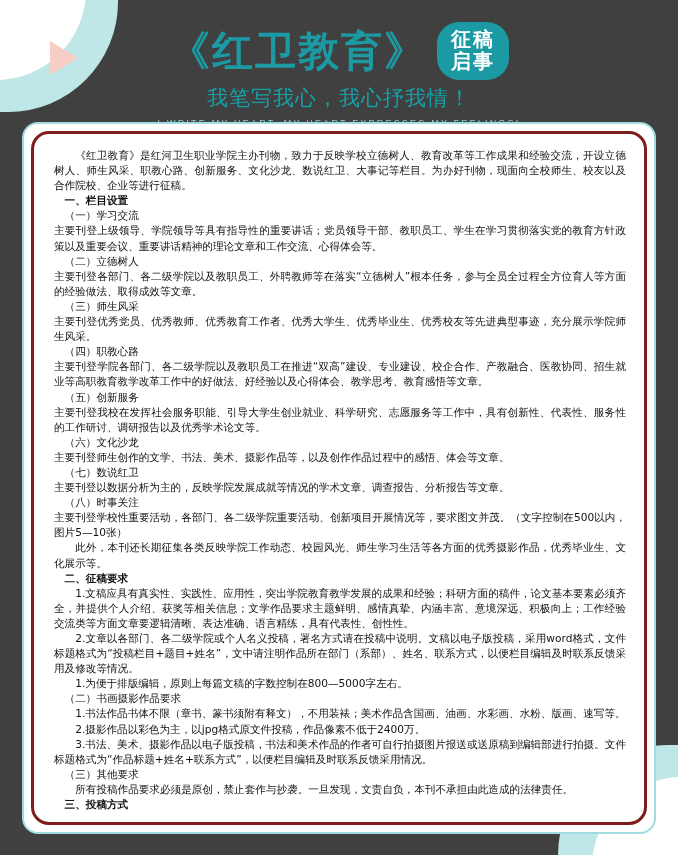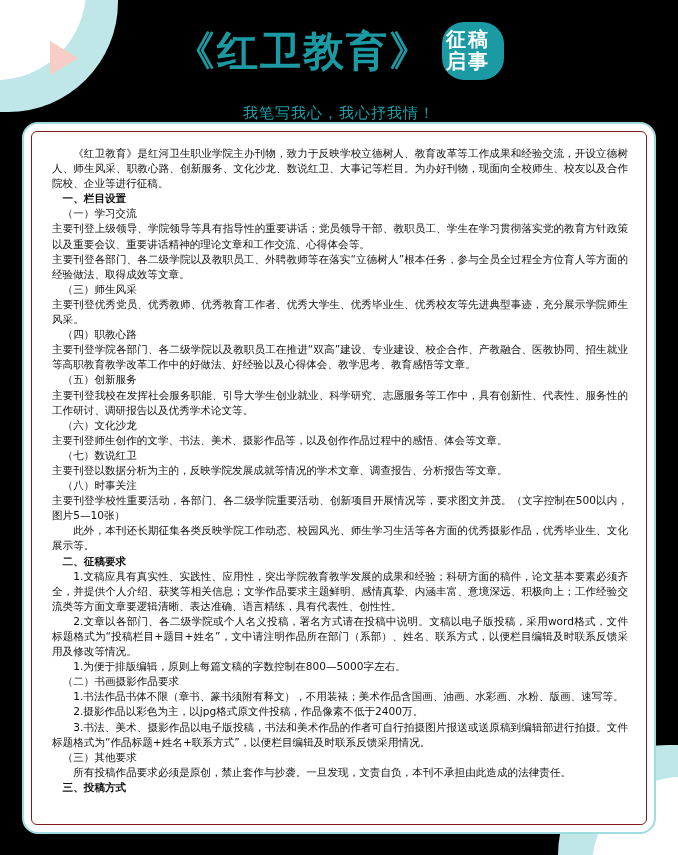--- a/index.html
+++ b/index.html
@@ -12,21 +12,21 @@
     background: #ffffff;
     font-family: "Liberation Sans", sans-serif;
     overflow: hidden;
     position: relative;
   }
 
   
   .page {
     position: absolute;
     inset: 0;
-    background: #000000;
+    background: #404040;
   }
   .corner-tl {
     position: absolute;
     left: 0; top: 0;
     width: 118px; height: 112px;
     background: #bfe7e8;
     border-bottom-right-radius: 110px;
   }
   .corner-tl-in {
     position: absolute;
@@ -77,32 +77,32 @@
     letter-spacing: 2px;
     color: #1b9aa3;
     white-space: nowrap;
   }
   .main-title .brk { color: #1b9aa3; }
   .main-title .core { color: #1b9aa3; }
   .badge {
     background: #1b9aa3;
     color: #ffffff;
     border-radius: 22px;
-    padding: 6px 14px 8px 4px;
+    padding: 6px 14px 8px 14px;
     font-family: "DejaVu Serif", serif;
     font-weight: bold;
     font-size: 20px;
     line-height: 22px;
     letter-spacing: 2px;
   }
   .badge div { white-space: nowrap; }
   .subtitle {
-    margin-top: 24px;
+    margin-top: 4px;
     font-family: Liberation Serif, serif;
-    font-size: 15px;
+    font-size: 21px;
     color: #17a0a8;
     letter-spacing: 1px;
   }
   .subtitle-en {
     margin-top: 6px;
     font-size: 9px;
     letter-spacing: 2.2px;
     color: #8fd3d6;
     font-family: "Liberation Sans", sans-serif;
   }
@@ -115,22 +115,22 @@
     height: 712px;
     border: 2px solid #9fdcdf;
     border-radius: 16px;
     background: #ffffff;
     box-sizing: border-box;
   }
   .card-inner {
     position: absolute;
     left: 7px; top: 7px;
     right: 7px; bottom: 7px;
-    border: 1px solid #7f1d1d;
-    border-radius: 6px;
+    border: 3px solid #7f1d1d;
+    border-radius: 18px;
     box-sizing: border-box;
     overflow: hidden;
   }
   .content {
     padding: 14px 18px 10px 20px;
     font-family: "DejaVu Sans", sans-serif;
     font-size: 10.6px;
     line-height: 15.1px;
     color: #111111;
     text-align: justify;
@@ -179,20 +179,21 @@
     <div class="card-inner">
       <div class="content">
 
         <p class="indent2">《红卫教育》是红河卫生职业学院主办刊物，致力于反映学校立德树人、教育改革等工作成果和经验交流，开设立德树人、师生风采、职教心路、创新服务、文化沙龙、数说红卫、大事记等栏目。为办好刊物，现面向全校师生、校友以及合作院校、企业等进行征稿。</p>
 
         <p class="sec-title">一、栏目设置</p>
 
         <p class="sub-title">（一）学习交流</p>
         <p>主要刊登上级领导、学院领导等具有指导性的重要讲话；党员领导干部、教职员工、学生在学习贯彻落实党的教育方针政策以及重要会议、重要讲话精神的理论文章和工作交流、心得体会等。</p>
 
+        <p class="sub-title">（二）立德树人</p>
         <p>主要刊登各部门、各二级学院以及教职员工、外聘教师等在落实“立德树人”根本任务，参与全员全过程全方位育人等方面的经验做法、取得成效等文章。</p>
 
         <p class="sub-title">（三）师生风采</p>
         <p>主要刊登优秀党员、优秀教师、优秀教育工作者、优秀大学生、优秀毕业生、优秀校友等先进典型事迹，充分展示学院师生风采。</p>
 
         <p class="sub-title">（四）职教心路</p>
         <p>主要刊登学院各部门、各二级学院以及教职员工在推进“双高”建设、专业建设、校企合作、产教融合、医教协同、招生就业等高职教育教学改革工作中的好做法、好经验以及心得体会、教学思考、教育感悟等文章。</p>
 
         <p class="sub-title">（五）创新服务</p>
         <p>主要刊登我校在发挥社会服务职能、引导大学生创业就业、科学研究、志愿服务等工作中，具有创新性、代表性、服务性的工作研讨、调研报告以及优秀学术论文等。</p>

